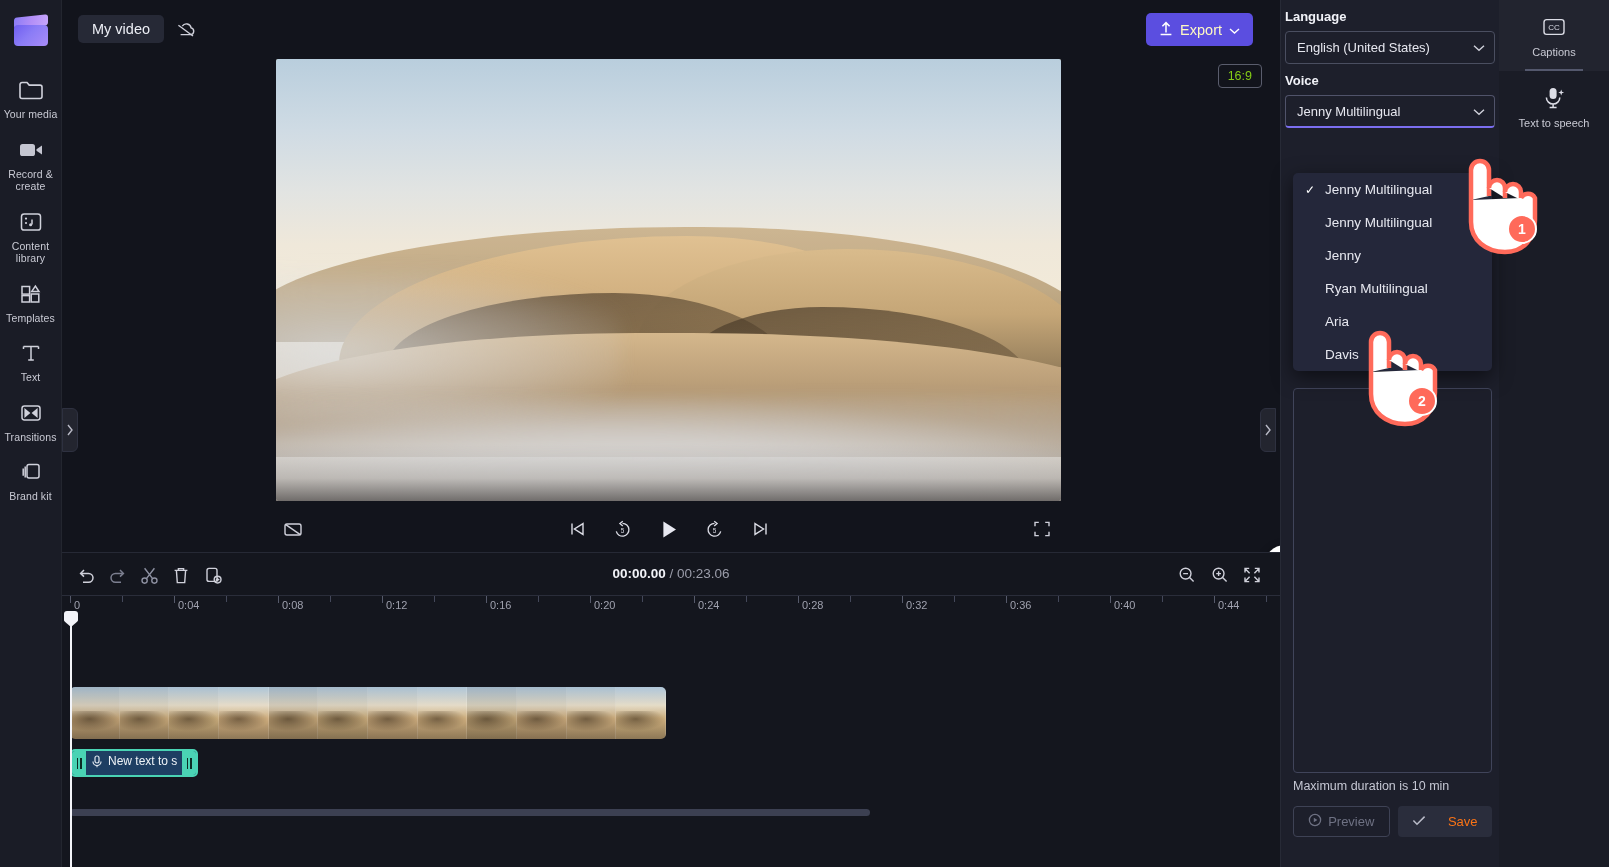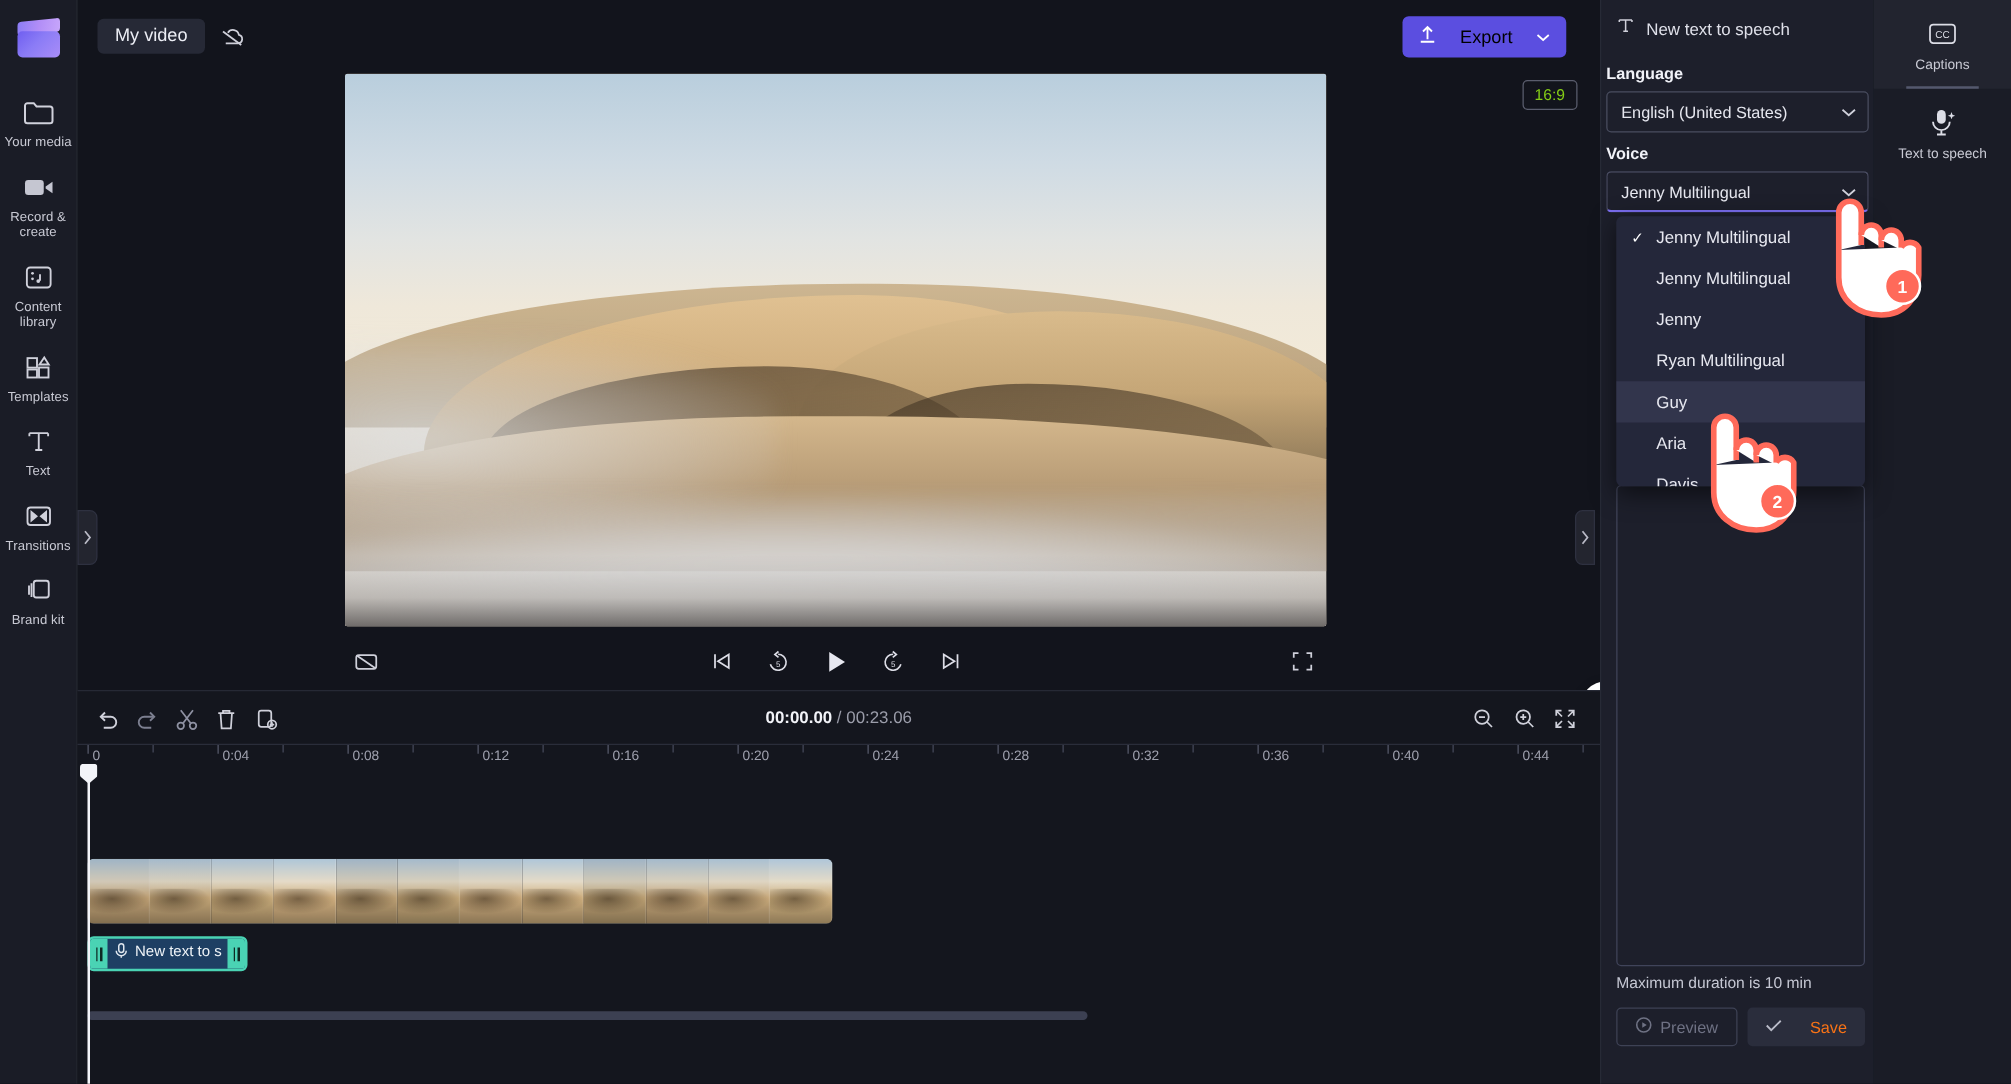--- a/index.html
+++ b/index.html
@@ -65,22 +65,22 @@
     padding: 6px 14px; font-size: 14.5px; color: #eceef5; cursor: text;
   }
   .cloud-off {
     position: absolute; left: 110px; top: 16px;
     width: 28px; height: 28px; display:flex; align-items:center; justify-content:center;
     cursor: pointer; border-radius: 4px;
   }
   .export-btn {
     position: absolute; right: 27px; top: 13px;
     height: 33px; background: #5b4ee0; border-radius: 5px;
-    display: flex; align-items: center; gap: 19px;
-    padding: 0 13px; cursor: pointer; color: #000000;
+    display: flex; align-items: center; gap: 7px;
+    padding: 0 13px; cursor: pointer; color: #fef9c3;
     font-size: 14.5px;
   }
 
   
   .preview-wrap {
     position: absolute; left: 62px; top: 58px; width: 1218px; height: 490px;
   }
   .ratio-badge {
     position: absolute; right: 18px; top: 6px;
     border: 1px solid #5a5d6d; border-radius: 4px;
@@ -711,28 +711,20 @@
       </div>
 
       <div class="playhead">
           <div class="head"></div>
         </div>
       <div class="hscroll"></div>
     </div>
   </div>
 
   <div class="right-panel">
-    <div class="rp-head">
-      <span>
-        <svg width="15" height="15" viewBox="0 0 16 16" fill="none" stroke="#cfd0da" stroke-width="1.3">
-          <path d="M2.6 3.2h10.8M2.6 3.2v1.8M13.4 3.2v1.8M8 3.4v9.4M6 12.8h4"></path>
-        </svg>
-      </span>
-      <span class="rp-title">New text to speech</span>
-    </div>
 
     <div class="rp-section">
       <div class="rp-label">Language</div>
       <div class="rp-select">
         <span>English (United States)</span>
         <span>
           <svg width="12" height="8" viewBox="0 0 12 8" fill="none" stroke="#cfd0da" stroke-width="1.4">
               <path d="M1 1.8 6 6.2l5-4.4"></path>
             </svg>
         </span>
@@ -758,24 +750,20 @@
           <span class="dd-check"></span>
           <span>Jenny Multilingual</span>
         </div>
         <div class="dd-item">
           <span class="dd-check"></span>
           <span>Jenny</span>
         </div>
         <div class="dd-item">
           <span class="dd-check"></span>
           <span>Ryan Multilingual</span>
-        </div>
-        <div class="dd-item selected-row">
-          <span class="dd-check"></span>
-          <span>Guy</span>
         </div>
         <div class="dd-item">
           <span class="dd-check"></span>
           <span>Aria</span>
         </div>
         <div class="dd-item">
           <span class="dd-check"></span>
           <span>Davis</span>
         </div>
       </div>

